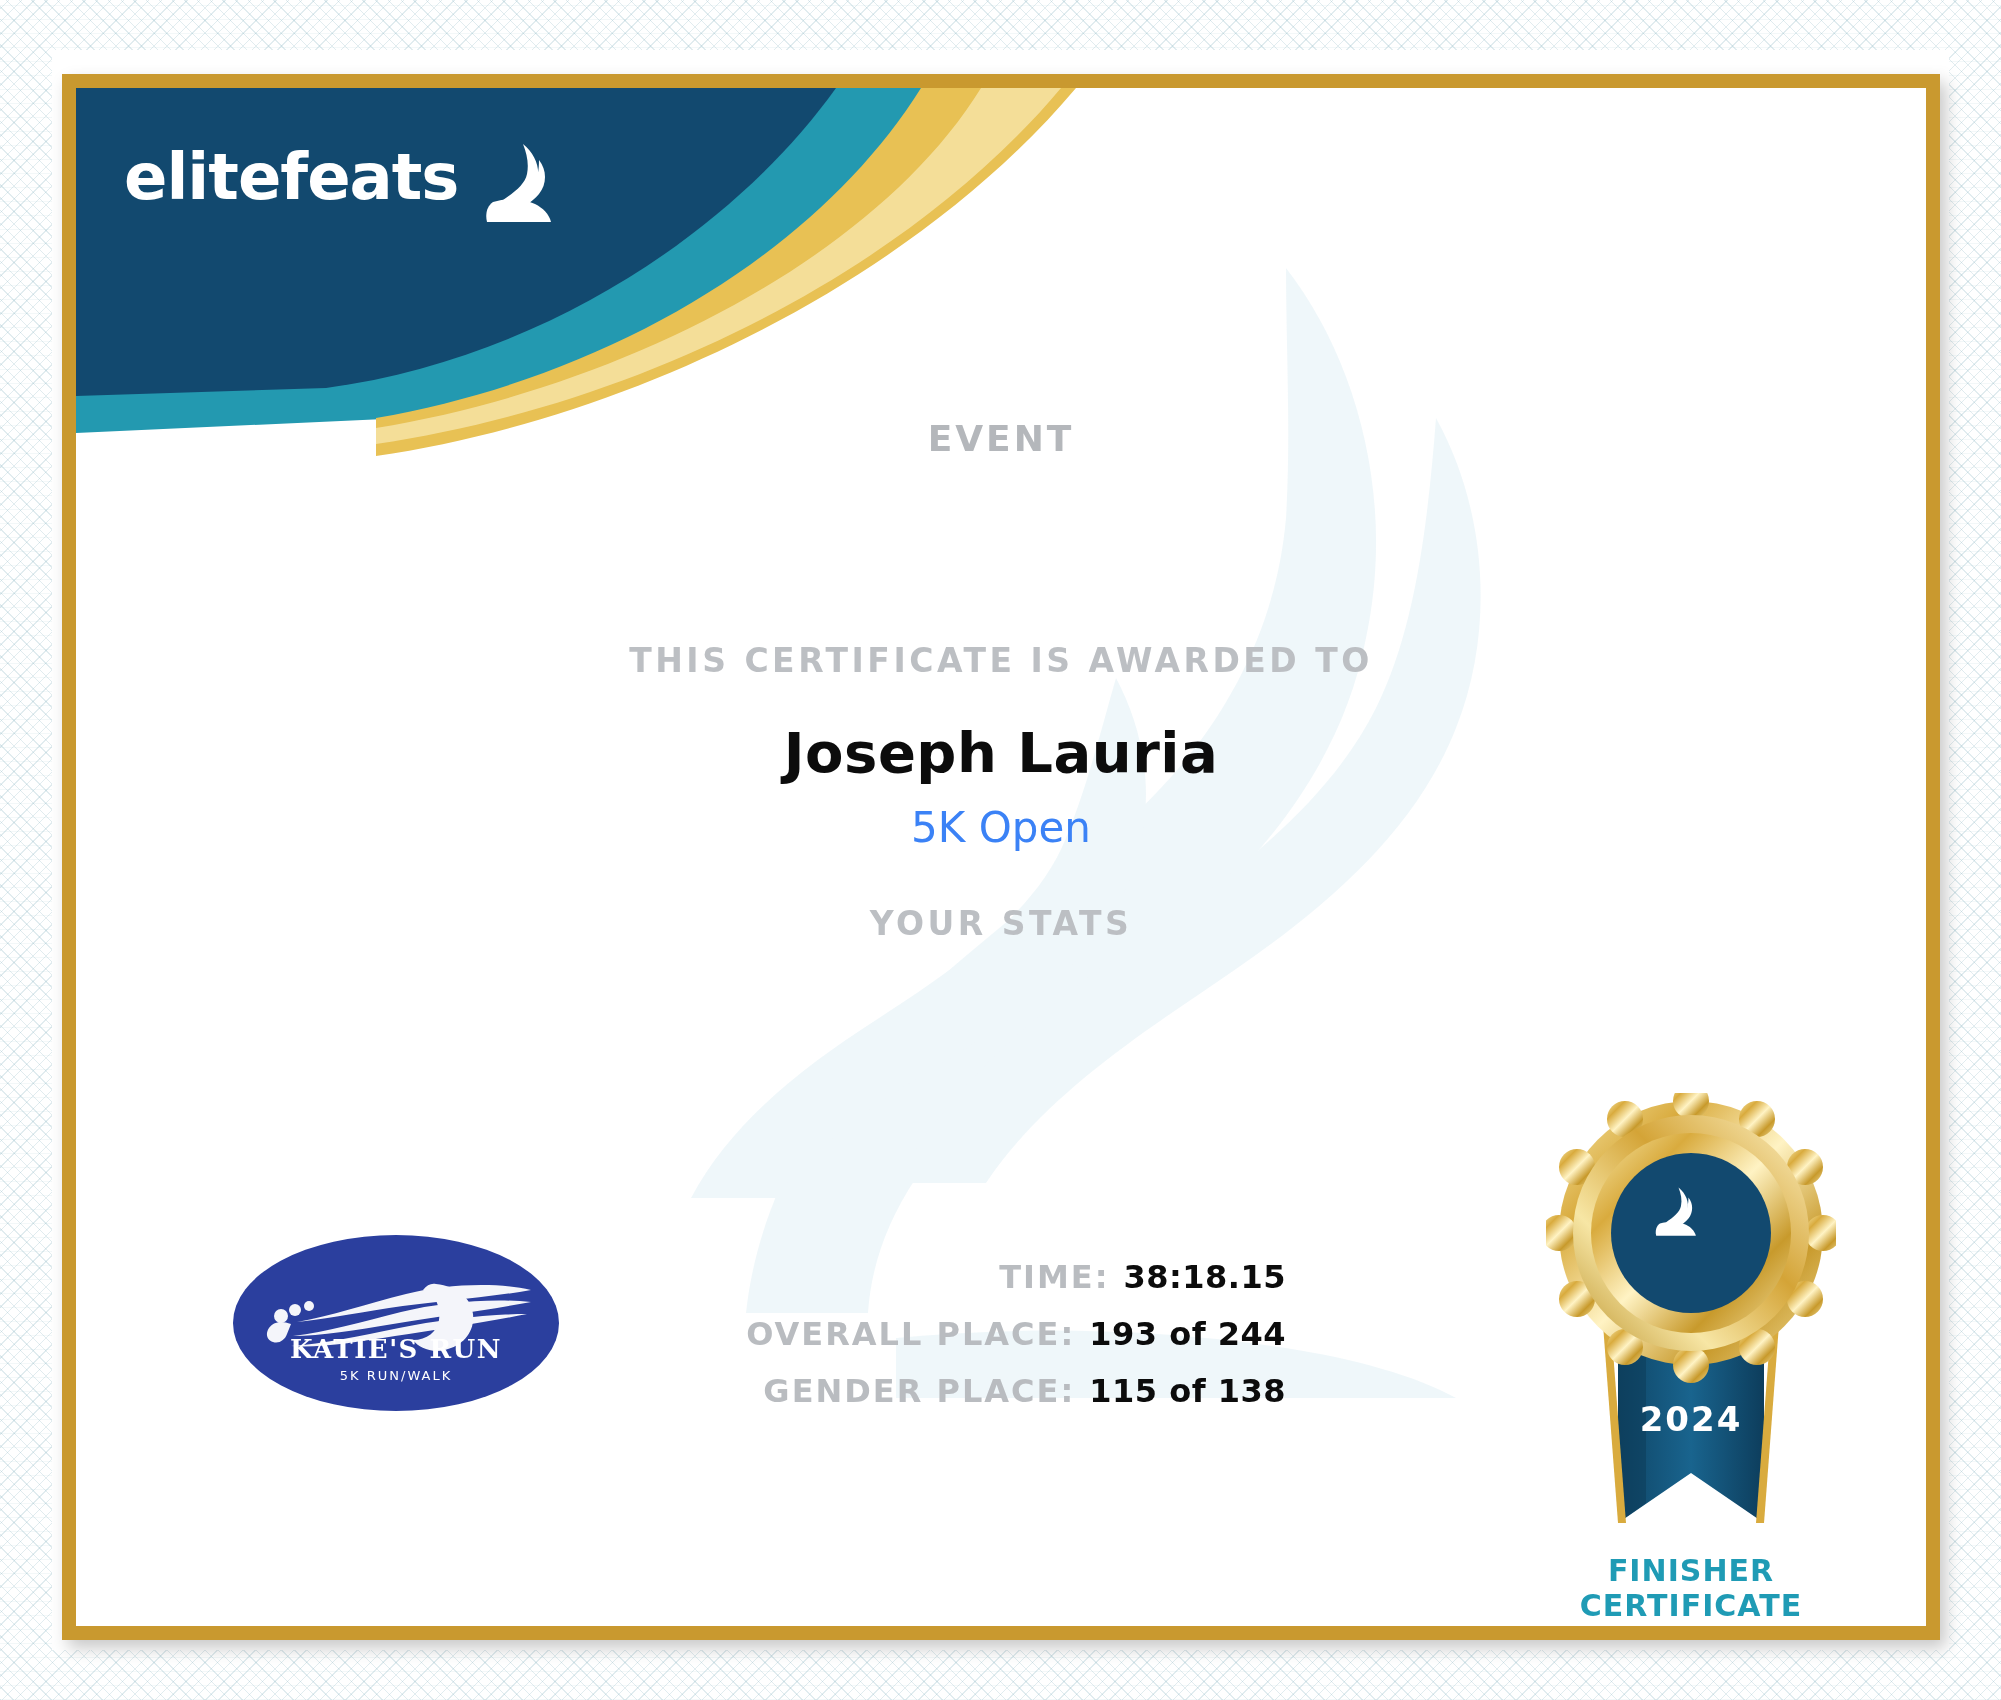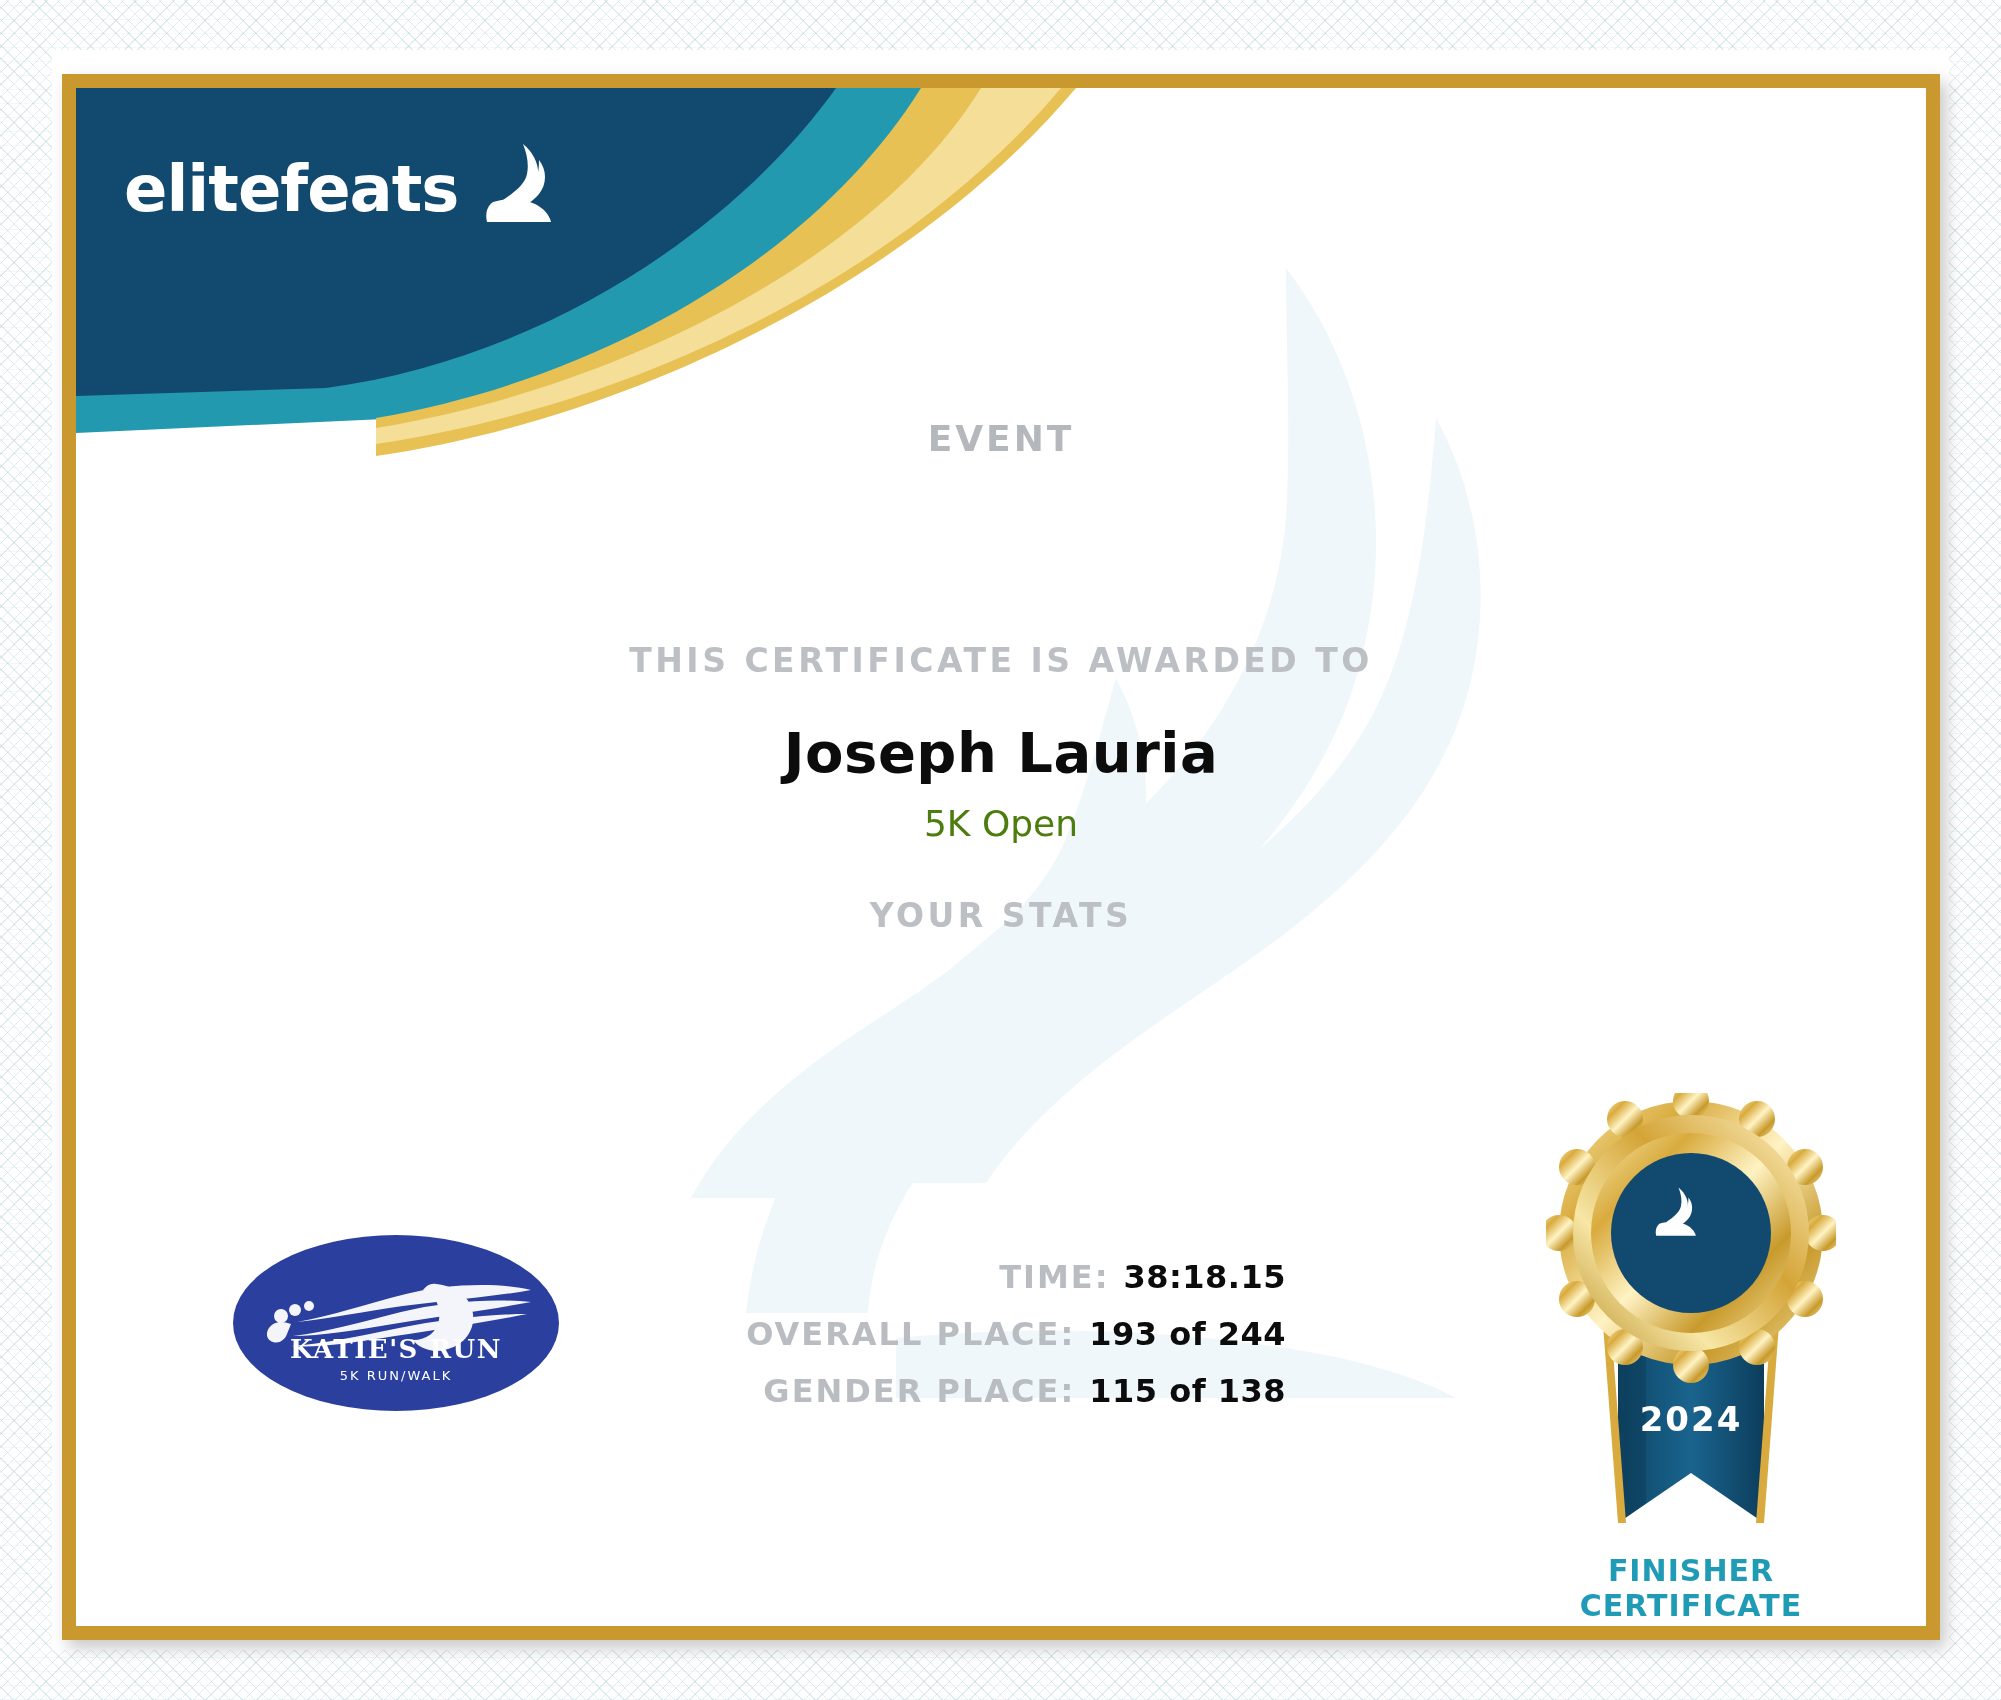--- a/index.html
+++ b/index.html
@@ -80,21 +80,21 @@
     height: 400px;
     pointer-events: none;
   }
 
   
   .logo {
     position: absolute;
     left: 48px;
     top: 52px;
     display: flex;
-    align-items: flex-end;
+    align-items: flex-start;
     gap: 19px;
   }
   .logo-text {
     color: #ffffff;
     font-size: 64px;
     font-weight: bold;
     letter-spacing: -1px;
     font-family: "DejaVu Sans", sans-serif;
   }
 
@@ -132,22 +132,22 @@
   .recipient {
     margin-top: 40px;
     color: #0c0c0c;
     font-size: 56px;
     font-weight: bold;
     letter-spacing: 0.5px;
     font-family: "DejaVu Sans", sans-serif;
   }
   .division {
     margin-top: 18px;
-    color: #4d7c0f;
-    font-size: 36px;
+    color: #3b82f6;
+    font-size: 42px;
     font-family: "DejaVu Sans", sans-serif;
   }
   .stats-label {
     margin-top: 52px;
     color: #bcbfc3;
     font-size: 33px;
     letter-spacing: 3.5px;
     font-weight: 600;
     font-family: "DejaVu Sans", sans-serif;
   }

